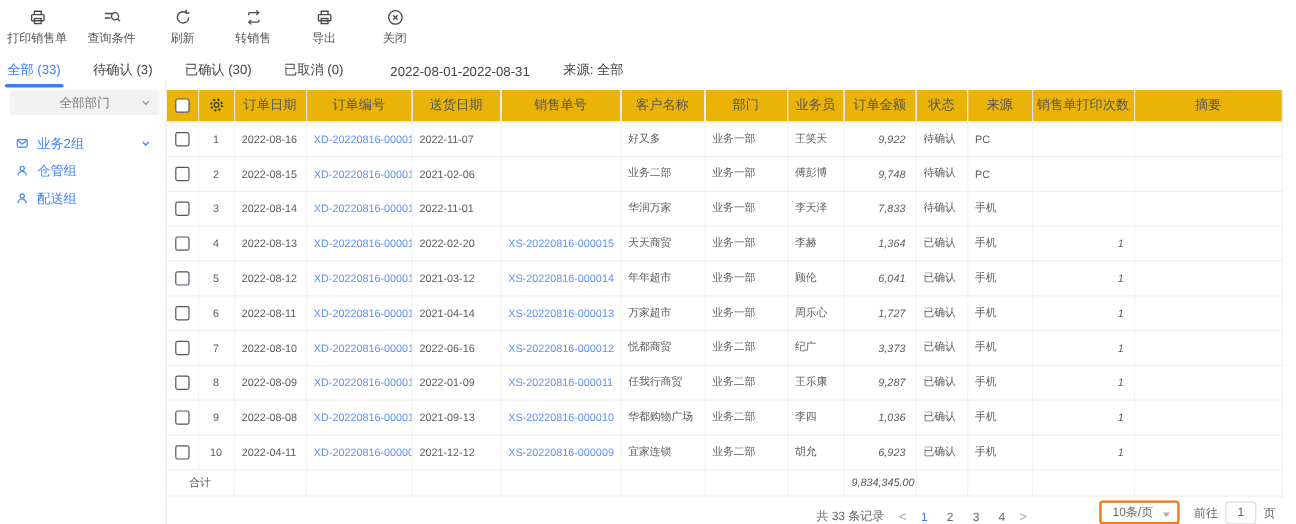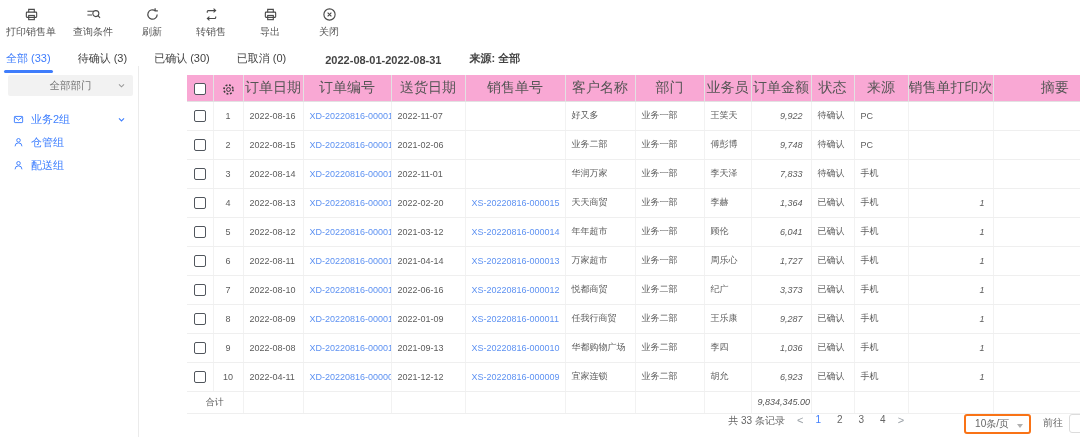--- a/index.html
+++ b/index.html
@@ -12,50 +12,50 @@
   .toolbar{ height:40px; display:flex; align-items:flex-start; padding:7px 0 0 6px; gap:15px; }
   .tool{ display:flex; flex-direction:column; align-items:center; gap:3px; min-width:44px; cursor:pointer; }
   .tool .t-icon{ width:15px; height:15px; color:#4a4a4a; }
   .tool .t-label{ font-size:10px; color:#555; white-space:nowrap; }
   .t-icon svg{ width:15px; height:15px; display:block; }
   
   .tabs{ height:26px; display:flex; align-items:flex-end; padding-left:6px; font-size:11px; color:#444; }
   .tab{ margin-right:27px; position:relative; cursor:pointer; white-space:nowrap; }
   .tab.active{ color:#3f7dfc; }
   .tab.active::after{ content:''; position:absolute; left:-2px; right:-2px; bottom:-7px; height:3px; background:#3f7dfc; border-radius:2px; }
-  .tab-info{ margin-right:28px; white-space:nowrap;font-weight:bold; }
+  .tab-info{ margin-right:28px; white-space:nowrap; }
   .tab-info.date{ margin-left:12px; }
   
-  .content{ display:flex; height:371px;gap:48px; }
+  .content{ display:flex; height:371px; }
   .sidebar{ width:139px; border-right:1px solid #ebebeb; padding-top:9px; flex:none; }
   .dept-select{ margin:0 5px 12px 8px; height:21px; background:#f2f2f2; border-radius:2px;
     display:flex; align-items:center; justify-content:center; font-size:10.5px; color:#777; position:relative; cursor:pointer; }
   .dept-select .chev{ position:absolute; right:7px; top:6px; width:9px; height:9px; color:#999; }
   .side-item{ height:23px; display:flex; align-items:center; padding:0 12px 0 13px; color:#4080ff; font-size:11px; gap:7px; cursor:pointer; }
   .side-item .s-icon{ width:11px; height:11px; flex:none; }
   .side-item .s-icon svg, .chev svg{ width:100%; height:100%; display:block; }
   .side-item .chev{ margin-left:auto; width:9px; height:9px; color:#4080ff; }
   
   .main{ flex:1; padding-top:9px; display:flex; flex-direction:column; }
   table{ width:930px; table-layout:fixed; border-collapse:collapse; }
-  th{ height:26px; background:#f9a8d4; font-weight:normal; font-size:14px; color:#555;
+  th{ height:26px; background:#eab308; font-weight:normal; font-size:11px; color:#555;
       text-align:center; border-bottom:1px solid #e2e2e2; border-right:1px solid #e2e2e2; white-space:nowrap; overflow:hidden; }
   th:last-child{ border-right:1px solid #e2e2e2; }
   td{ height:29px; font-size:9px; color:#5c5c5c; padding:0 4px 0 6px;
       border-bottom:1px solid #efefef; border-right:1px solid #f2f2f2; white-space:nowrap; overflow:hidden; }
   td.num{ text-align:center; padding:0; }
   td.right{ text-align:right; padding-right:8px;font-style:italic; }
   td.c-cb{ padding:0; text-align:center; }
   a.link{ color:#5e92f2; text-decoration:none; cursor:pointer; }
   .checkbox{ display:inline-block; width:12px; height:12px; border:1.5px solid #51565d; border-radius:2px; background:#fff; vertical-align:middle; cursor:pointer; }
   .gear{ width:13px; height:13px; color:#3a3a3a; display:inline-block; vertical-align:middle; cursor:pointer; }
   .gear svg{ width:13px; height:13px; display:block; margin:0 auto; }
   tr.total-row td{ height:22px; color:#555; }
   
-  .pager{ height:28px; width:930px; display:flex; align-items:flex-start; justify-content:flex-end; gap:12px;
+  .pager{ height:28px; width:930px; display:flex; align-items:flex-end; justify-content:flex-end; gap:12px;
           padding-right:6px; font-size:10px; color:#666; }
   .pager .arrow{ color:#9aa0a6; font-size:11px; cursor:pointer; }
   .pager .pages{ display:flex; gap:16px; }
   .pager .page{ cursor:pointer; color:#666; }
   .pager .page.active{ color:#3f7dfc; }
   .size-select{ border:2px solid #f97316; border-radius:3px; height:20px; padding:0 20px 0 9px;
                 display:flex; align-items:center; position:relative; color:#666; cursor:pointer;margin-left:48px; }
   .size-select .caret{ position:absolute; right:6px; top:8px; width:0; height:0;
                 border-left:3.5px solid transparent; border-right:3.5px solid transparent; border-top:4px solid #b0b0b0; }
   .goto{ display:flex; align-items:center; gap:6px; }

